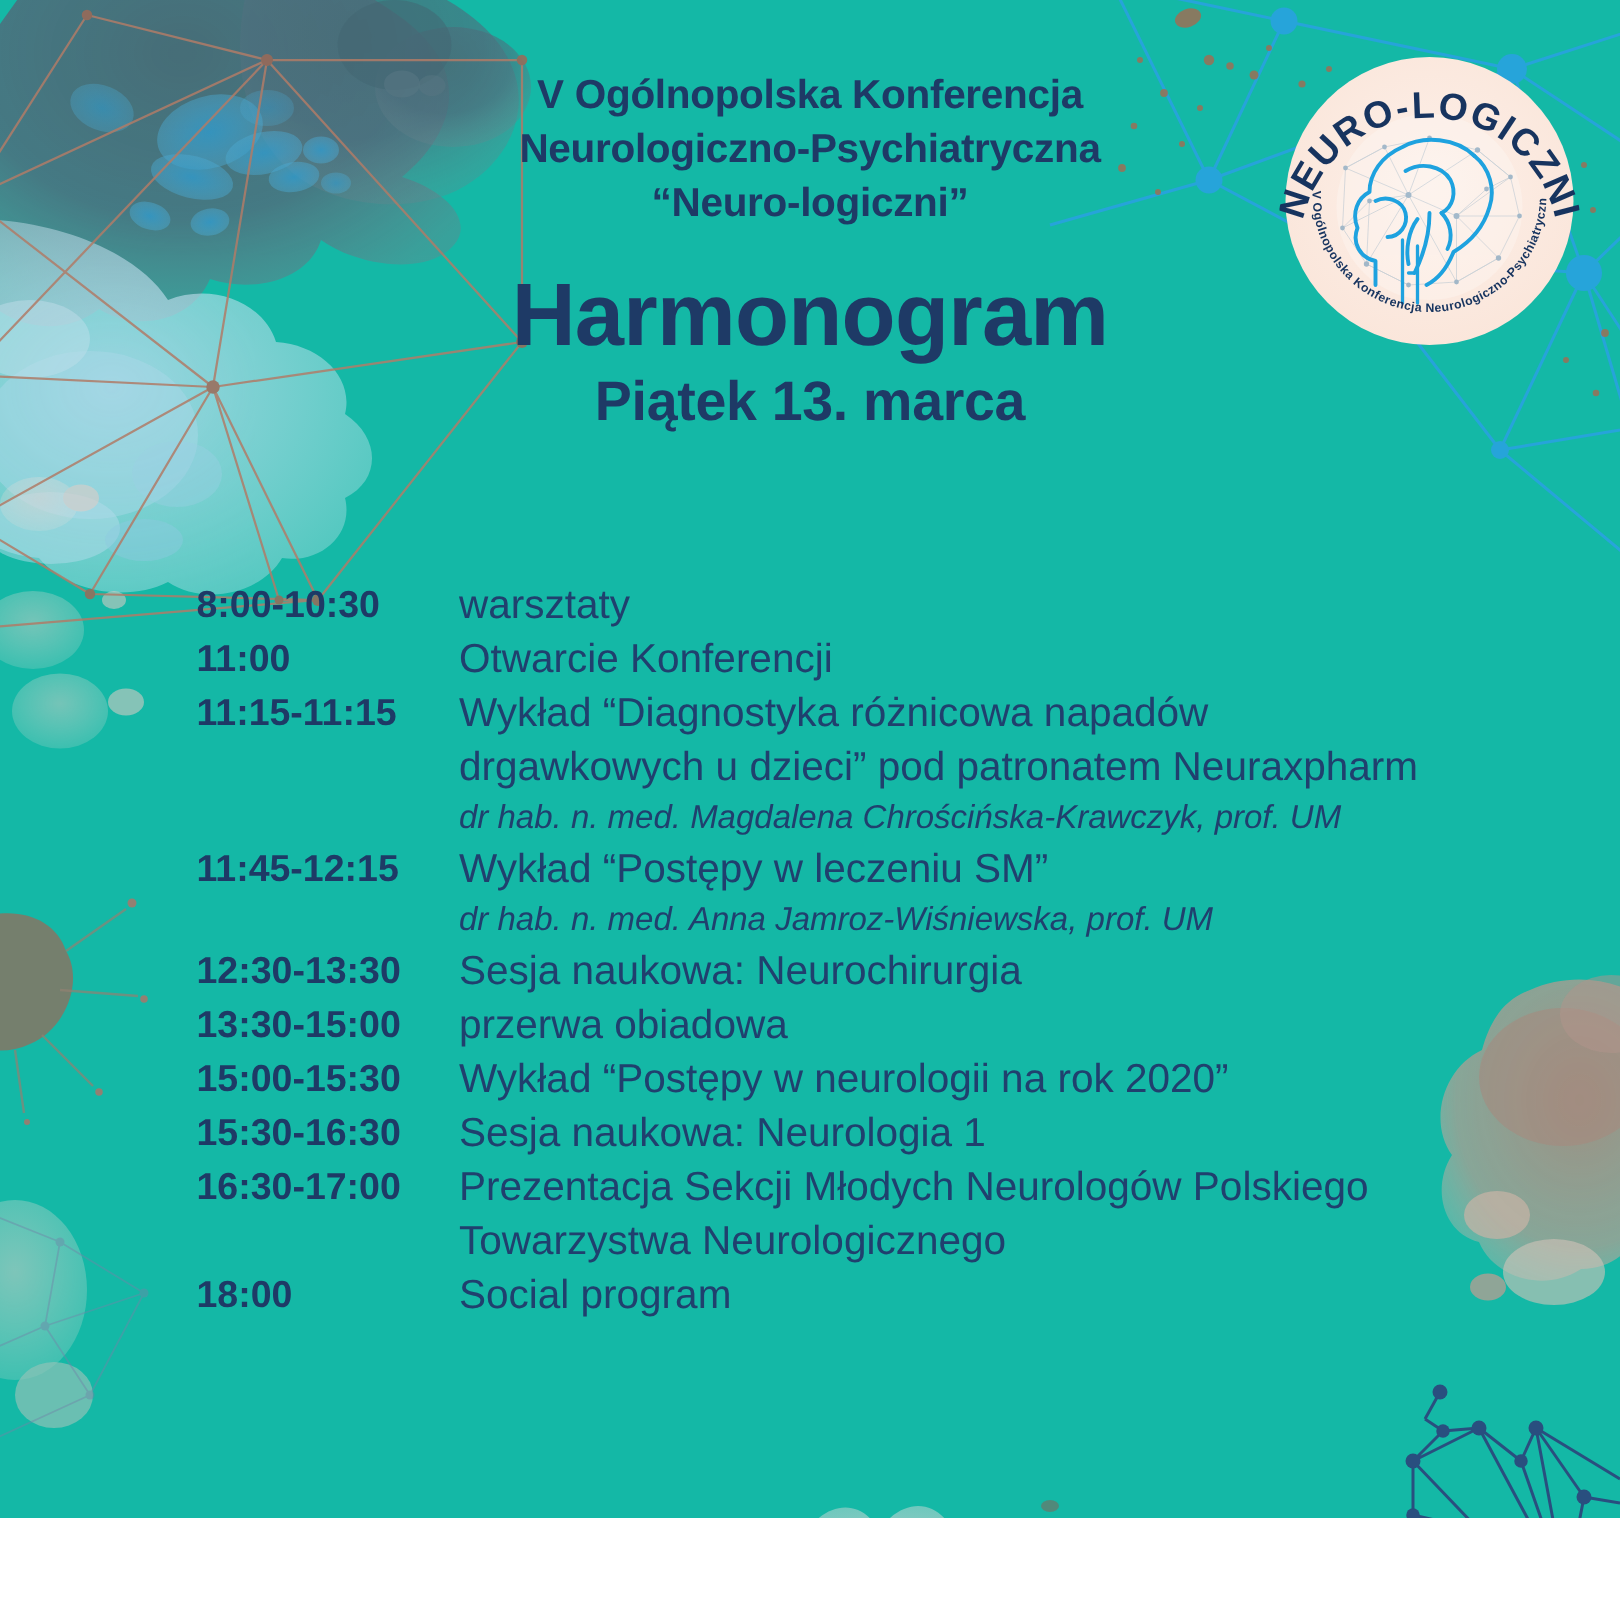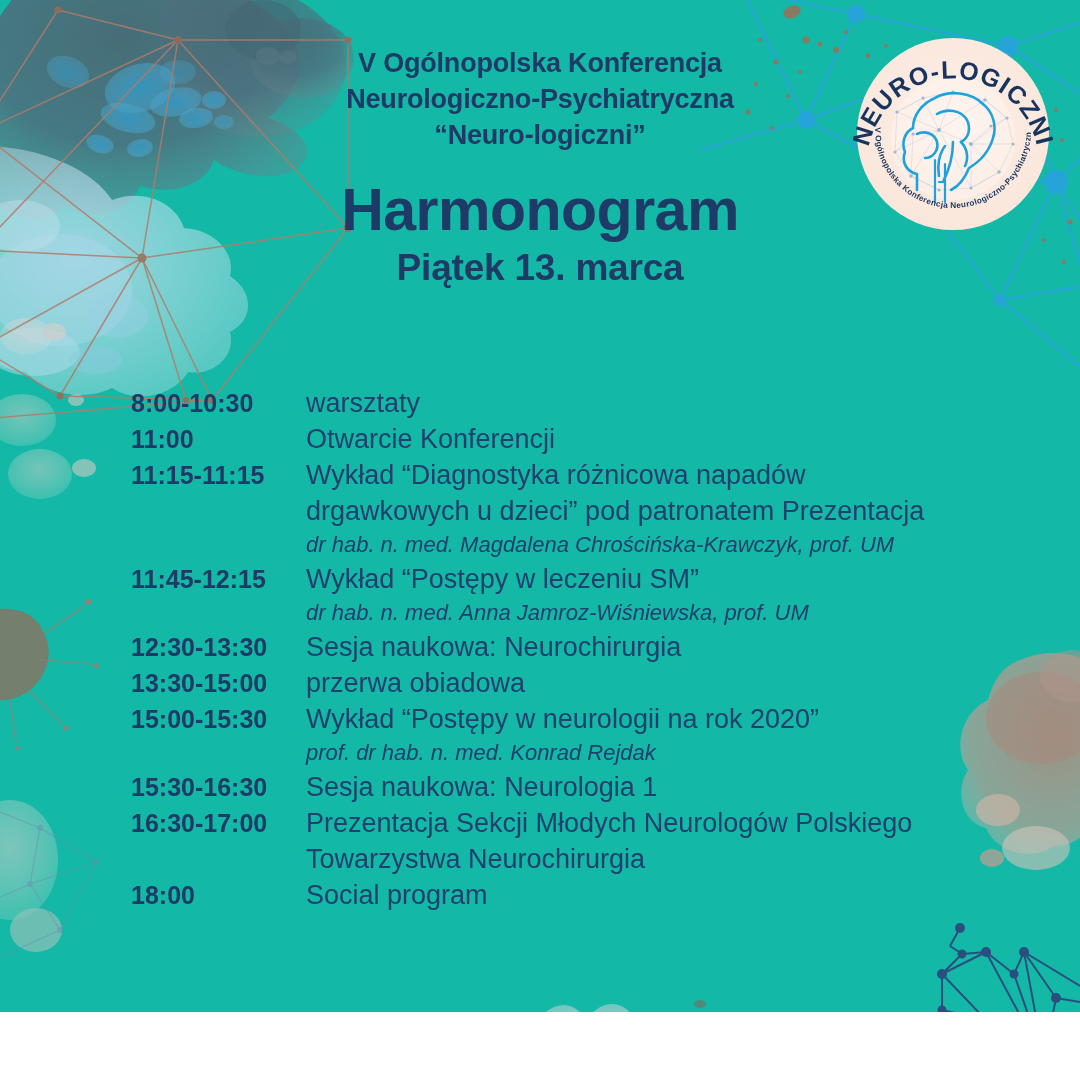--- a/index.html
+++ b/index.html
@@ -414,21 +414,21 @@
       <div class="time">11:00</div>
       <div class="desc">
         <span class="b">Otwarcie Konferencji</span>
       </div>
     </div>
 
     <div class="row">
       <div class="time">11:15-11:15</div>
       <div class="desc">
         <div>Wykład “Diagnostyka różnicowa napadów</div>
-        <div>drgawkowych u dzieci” pod patronatem Prezentacja</div>
+        <div>drgawkowych u dzieci” pod patronatem Neuraxpharm</div>
         <div class="speaker">dr hab. n. med. Magdalena Chrościńska-Krawczyk, prof. UM</div>
       </div>
     </div>
 
     <div class="row">
       <div class="time">11:45-12:15</div>
       <div class="desc">
         <div>Wykład “Postępy w leczeniu SM”</div>
         <div class="speaker">dr hab. n. med. Anna Jamroz-Wiśniewska, prof. UM</div>
       </div>
@@ -445,36 +445,35 @@
       <div class="time">13:30-15:00</div>
       <div class="desc">
         <span>przerwa obiadowa</span>
       </div>
     </div>
 
     <div class="row">
       <div class="time">15:00-15:30</div>
       <div class="desc">
         <div>Wykład “Postępy w neurologii na rok 2020”</div>
-        <div class="speaker">prof. dr hab. n. med. Konrad Rejdak</div>
       </div>
     </div>
 
     <div class="row">
       <div class="time">15:30-16:30</div>
       <div class="desc">
         <span>Sesja naukowa: </span><span class="b">Neurologia 1</span>
       </div>
     </div>
 
     <div class="row">
       <div class="time">16:30-17:00</div>
       <div class="desc">
         <div>Prezentacja Sekcji Młodych Neurologów Polskiego</div>
-        <div>Towarzystwa Neurochirurgia</div>
+        <div>Towarzystwa Neurologicznego</div>
       </div>
     </div>
 
     <div class="row">
       <div class="time">18:00</div>
       <div class="desc">
         <span>Social program</span>
       </div>
     </div>
 

